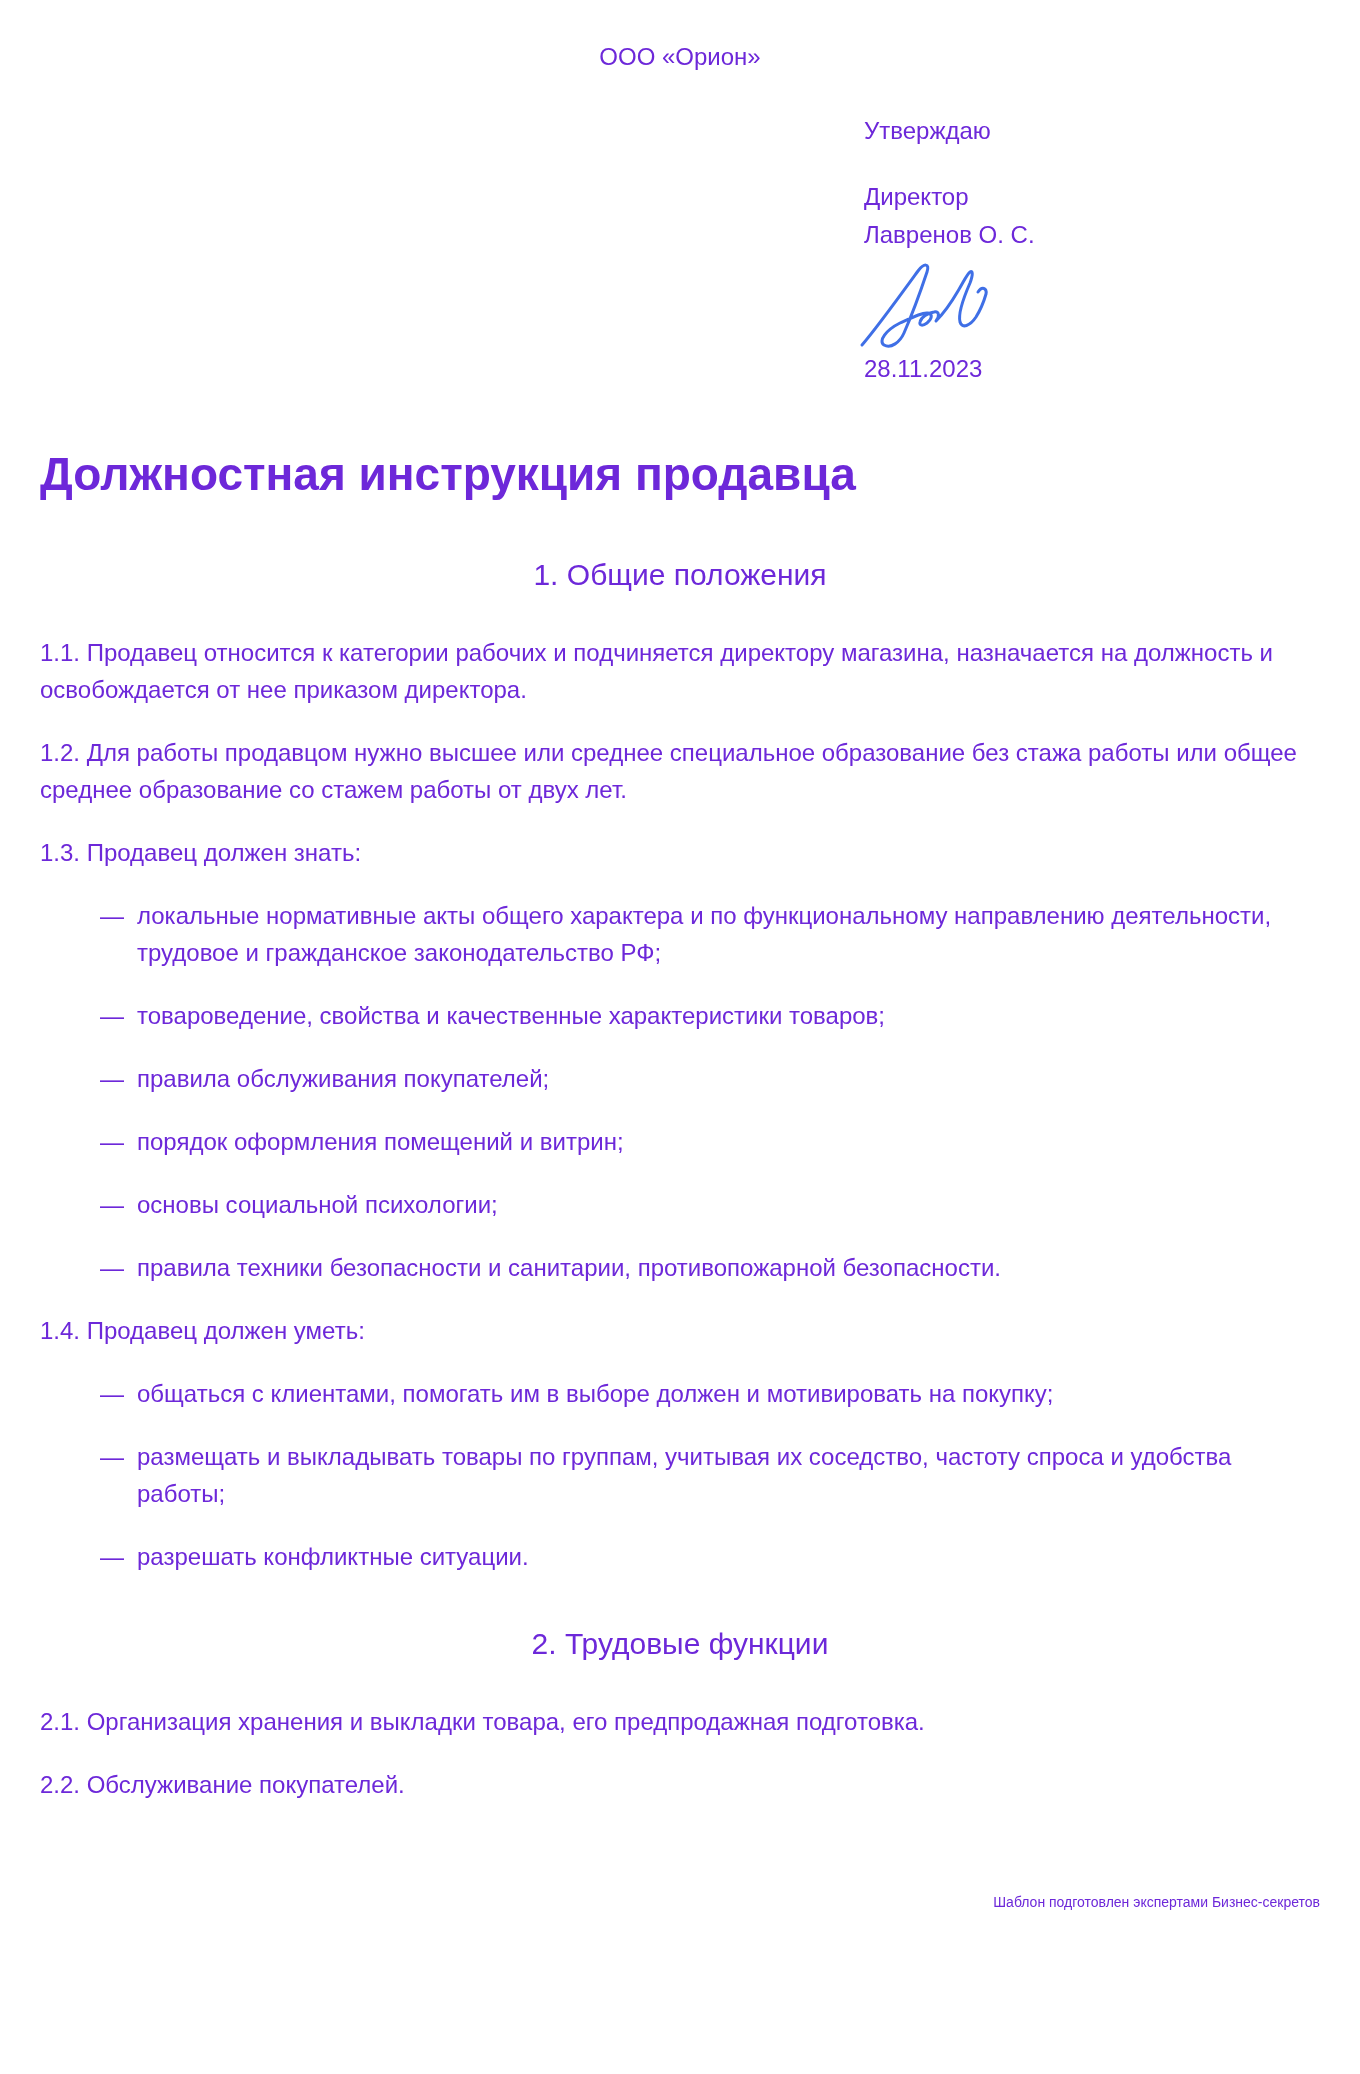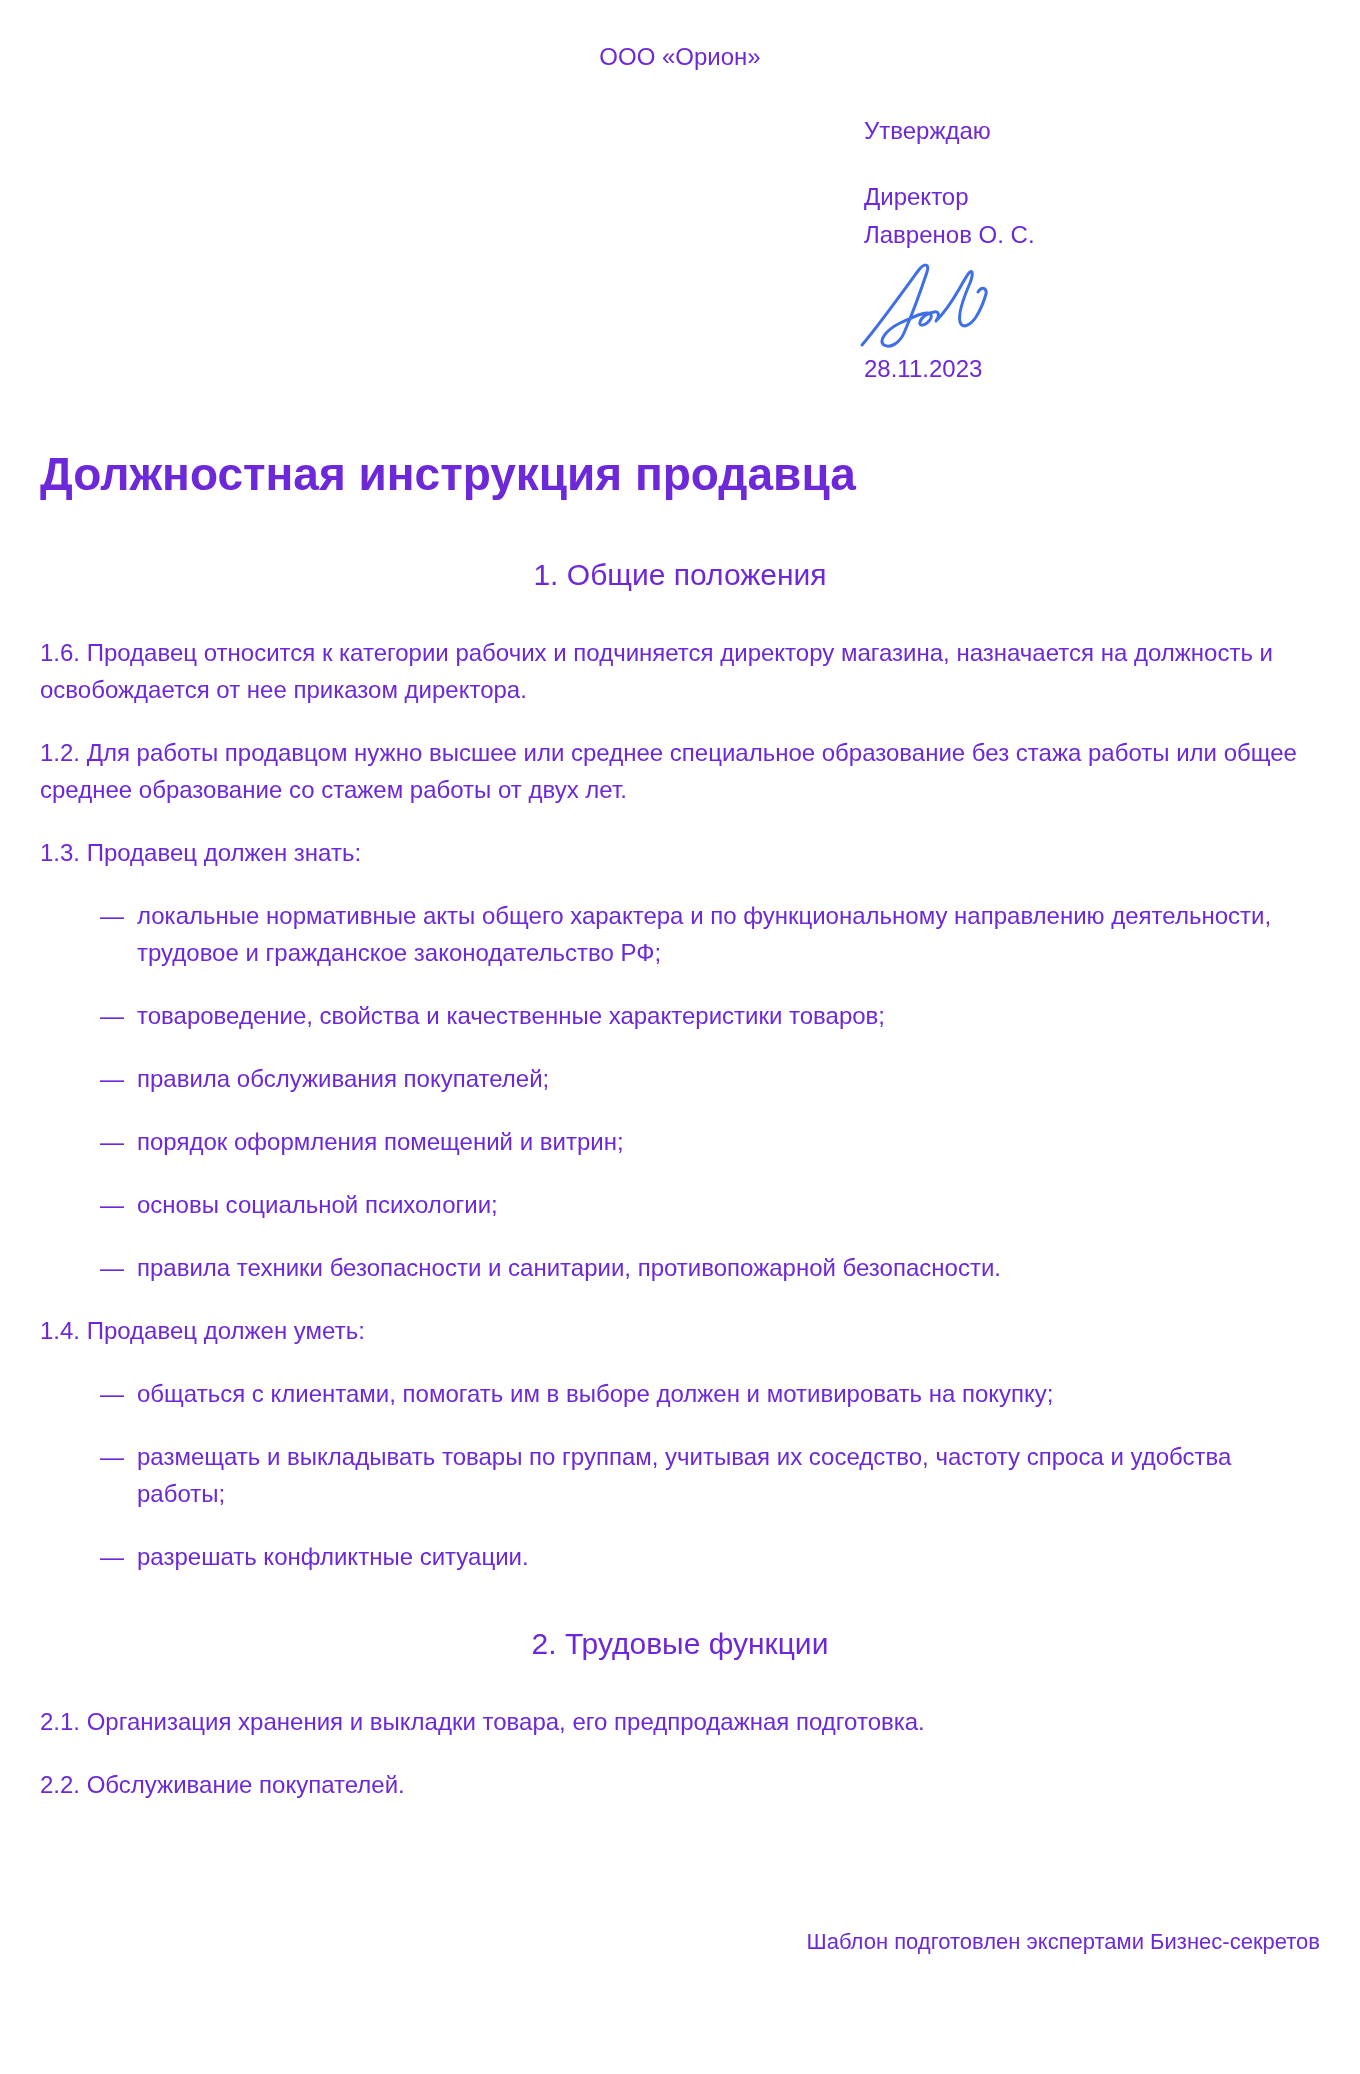--- a/index.html
+++ b/index.html
@@ -70,23 +70,23 @@
     padding-left: 97px;
     text-indent: -37px;
   }
   .dash {
     display: inline-block;
     width: 37px;
     text-indent: 0;
   }
   .footer {
     position: absolute;
-    top: 1928px;
+    top: 1888px;
     right: 40px;
-    font-size: 22px;
+    font-size: 14px;
     line-height: 28px;
   }
 </style>
 </head>
 <body>
 
 <div class="page">
 
   <div class="company">ООО «Орион»</div>
 
@@ -97,21 +97,21 @@
     <svg class="signature" width="135" height="95" viewBox="0 0 135 95" aria-hidden="true">
       <path fill="none" stroke-width="3" stroke-linecap="round" stroke-linejoin="round" d="M6 88 C20 72 46 36 62 14 C68 6 74 6 71 15 C65 33 55 60 48 76 C44 85 35 92 28 88 C22 84 30 73 44 66 C57 60 67 55 72 56 C77 57 76 62 71 66 C67 69 63 69 64 65 C65 60 72 56 78 55 C83 54 84 59 80 64 C86 58 95 46 102 34 C107 26 111 17 114 15 C117 13 117 18 114 26 C107 42 102 57 104 65 C106 72 114 69 120 60 C125 52 128 44 130 37 C131 31 126 29 122 35" stroke="#3f6fe6"></path>
     </svg>
     <div class="appr-date">28.11.2023</div>
   </div>
 
   <h1>Должностная инструкция продавца</h1>
 
   <h2>1. Общие положения</h2>
 
-  <p>1.6. Продавец относится к категории рабочих и подчиняется директору магазина, назначается на должность и освобождается от нее приказом директора.</p>
+  <p>1.1. Продавец относится к категории рабочих и подчиняется директору магазина, назначается на должность и освобождается от нее приказом директора.</p>
   <p>1.2. Для работы продавцом нужно высшее или среднее специальное образование без стажа работы или общее среднее образование со стажем работы от двух лет.</p>
   <p>1.3. Продавец должен знать:</p>
 
   <p class="li"><span class="dash">—</span><span>локальные нормативные акты общего характера и по функциональному направлению деятельности, трудовое и гражданское законодательство РФ;</span></p>
   <p class="li"><span class="dash">—</span><span>товароведение, свойства и качественные характеристики товаров;</span></p>
   <p class="li"><span class="dash">—</span><span>правила обслуживания покупателей;</span></p>
   <p class="li"><span class="dash">—</span><span>порядок оформления помещений и витрин;</span></p>
   <p class="li"><span class="dash">—</span><span>основы социальной психологии;</span></p>
   <p class="li"><span class="dash">—</span><span>правила техники безопасности и санитарии, противопожарной безопасности.</span></p>
 

